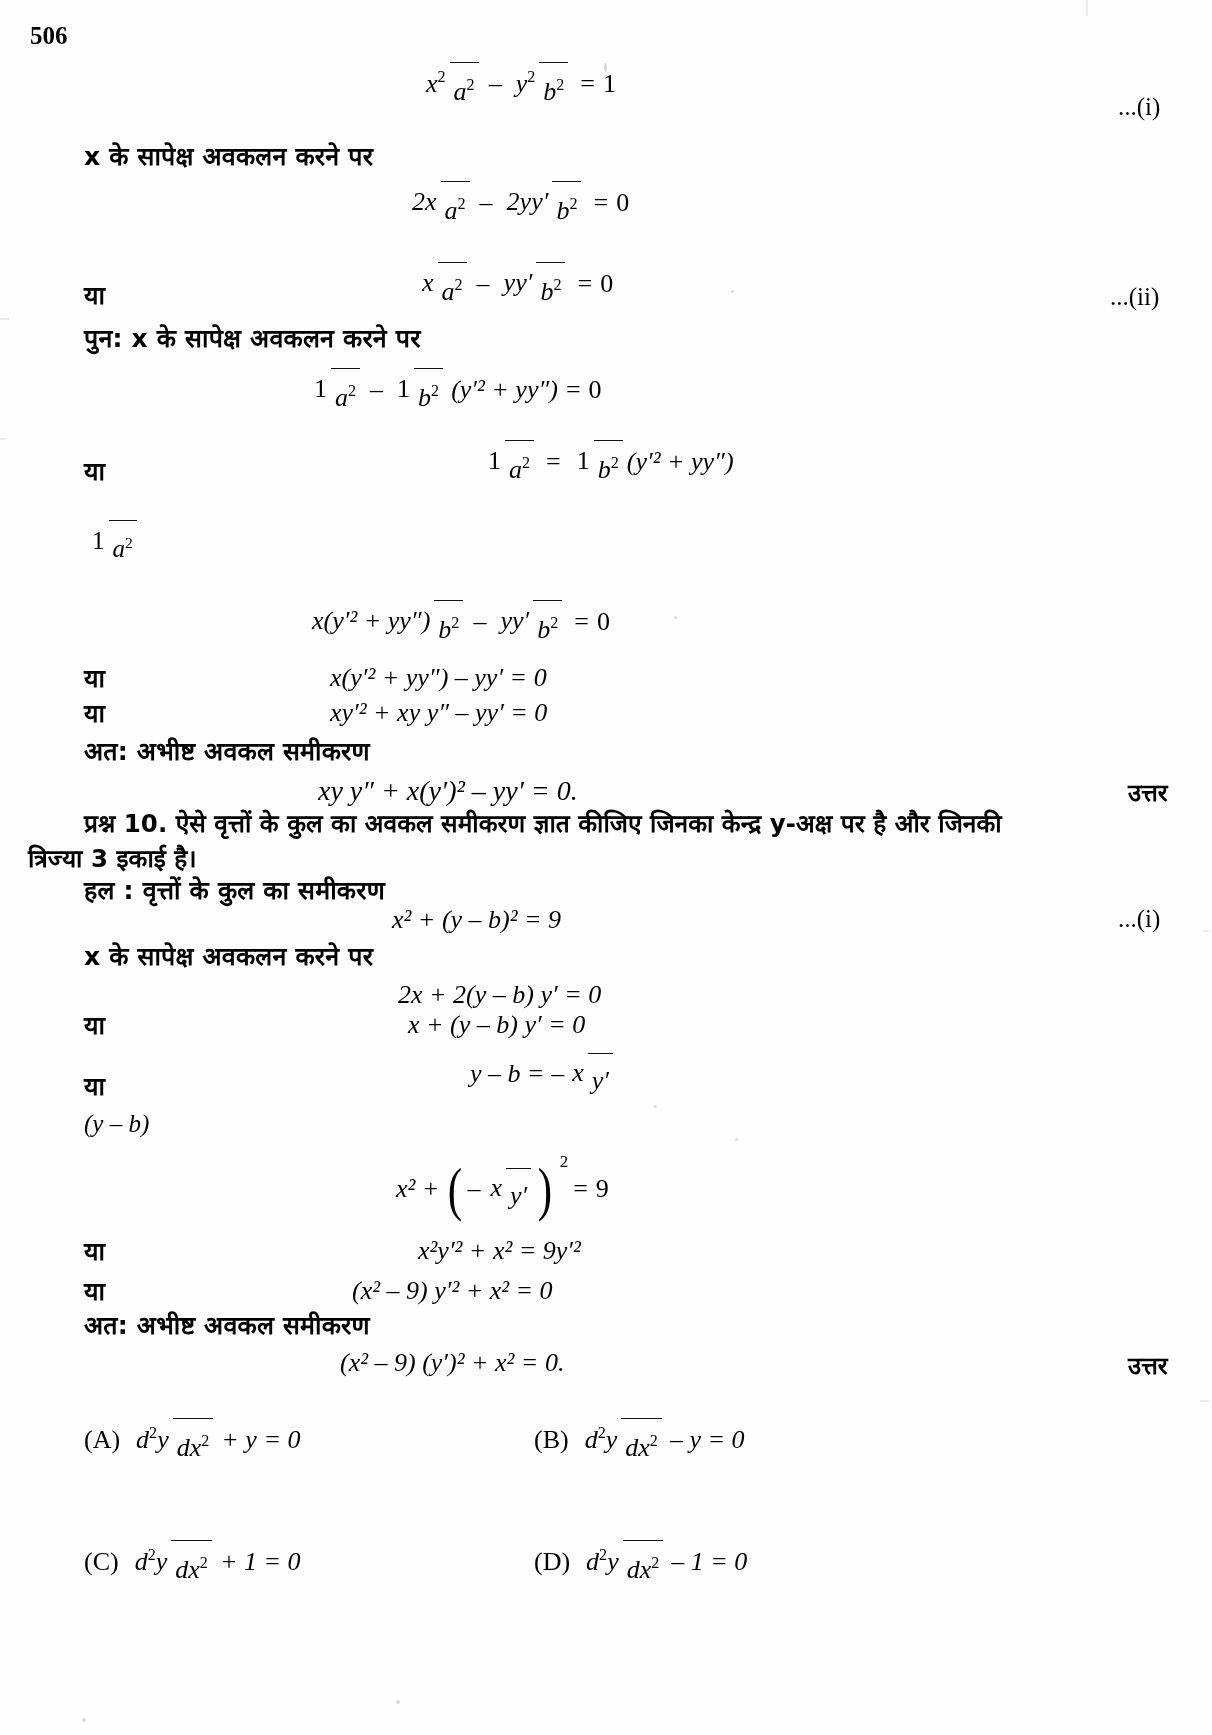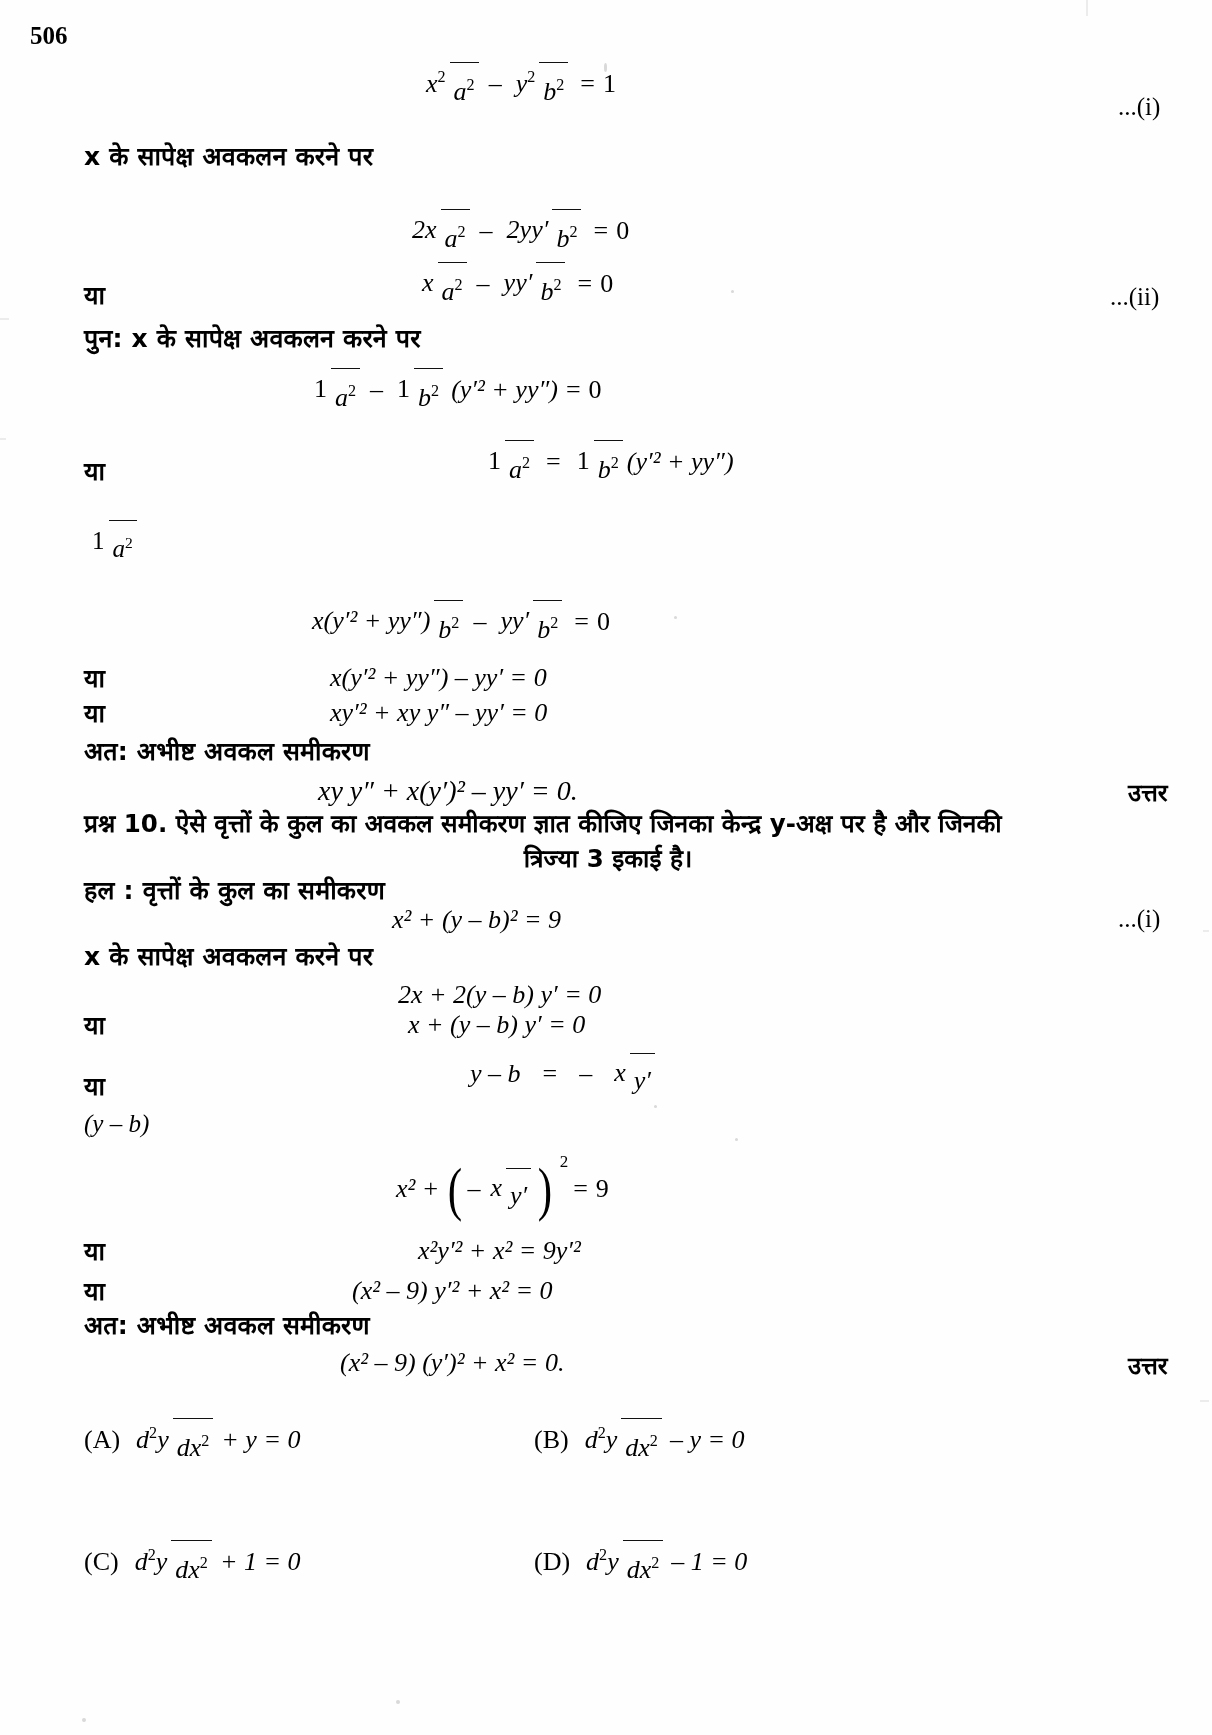--- a/index.html
+++ b/index.html
@@ -170,21 +170,21 @@
       <span class="num mathit"><span>y</span><span class="supu">2</span></span>
       <span class="den mathit"><span>b</span><span class="supu">2</span></span>
     </span>
     <span class="eq mathup">=</span>
     <span class="mathup">1</span>
   </div>
   <div class="tag" style="left:1118px; top:93px;">...(i)</div>
 
   <div class="abs runline hindi" style="left:84px; top:143px;">x के सापेक्ष अवकलन करने पर</div>
 
-  <div class="mrow" style="left:404px; top:181px;margin-top:28px;">
+  <div class="mrow" style="left:404px; top:181px;">
     <span class="frac">
       <span class="num mathit">2x</span>
       <span class="den mathit"><span>a</span><span class="supu">2</span></span>
     </span>
     <span class="op mathup">–</span>
     <span class="frac">
       <span class="num mathit">2yy′</span>
       <span class="den mathit"><span>b</span><span class="supu">2</span></span>
     </span>
     <span class="eq mathup">=</span>
@@ -266,35 +266,35 @@
   <div class="abs mathit" style="left:330px; top:698px; font-size:26px;">xy′² + xy y″ – yy′  = 0</div>
 
   <div class="abs runline hindi" style="left:84px; top:738px;">अत: अभीष्ट अवकल समीकरण</div>
   <div class="abs mathit" style="left:318px; top:775px; font-size:28px;">xy y″ + x(y′)² – yy′  = 0.</div>
   <div class="uttar" style="left:1128px; top:775px;">उत्तर</div>
 
   <div class="qblock" style="left:84px; top:808px; width:1105px;">
     <span>प्रश्न 10.</span>
     <span>ऐसे वृत्तों के कुल का अवकल समीकरण ज्ञात कीजिए जिनका केन्द्र y-अक्ष पर है और जिनकी</span>
   </div>
-  <div class="qblock" style="left:28px; top:843px; width:1160px;text-align:center;">त्रिज्या 3 इकाई है।</div>
+  <div class="qblock" style="left:28px; top:843px; width:1160px;">त्रिज्या 3 इकाई है।</div>
 
   <div class="abs runline hindi" style="left:84px; top:877px;">हल : वृत्तों के कुल का समीकरण</div>
   <div class="abs mathit" style="left:392px; top:905px; font-size:26px;">x² + (y – b)² = 9</div>
   <div class="tag" style="left:1118px; top:905px;">...(i)</div>
 
   <div class="abs runline hindi" style="left:84px; top:943px;">x के सापेक्ष अवकलन करने पर</div>
 
   <div class="abs mathit" style="left:398px; top:980px; font-size:26px;">2x + 2(y – b) y′  = 0</div>
 
   <div class="abs runline hindi" style="left:84px; top:1012px;">या</div>
   <div class="abs mathit" style="left:408px; top:1010px; font-size:26px;">x + (y – b) y′  = 0</div>
 
   <div class="abs runline hindi" style="left:84px; top:1073px;">या</div>
-  <div class="mrow" style="left:470px; top:1053px;gap:14px;">
+  <div class="mrow" style="left:470px; top:1053px;">
     <span class="mathit">y – b</span>
     <span class="eq mathup">=</span>
     <span class="mathup">–</span>
     <span class="frac">
       <span class="num mathit">x</span>
       <span class="den mathit">y′</span>
     </span>
   </div>
 
   <div class="mrow" style="left:84px; top:1110px; font-size:25px;">

